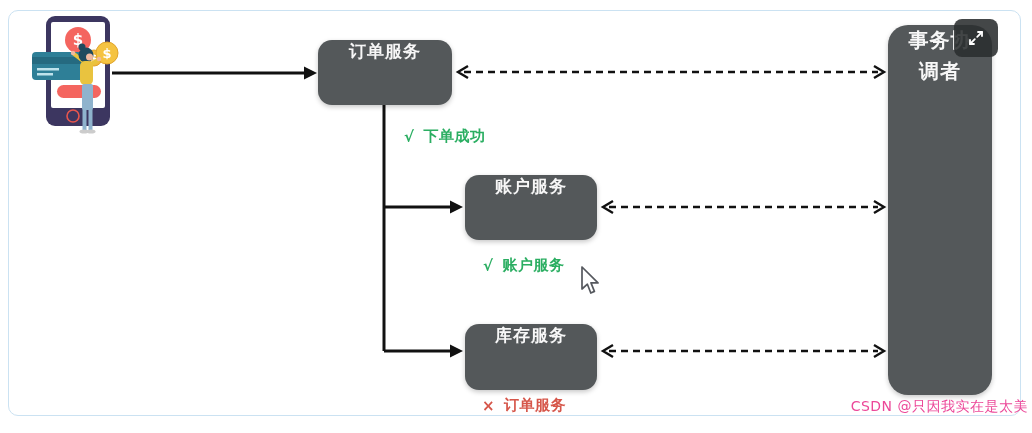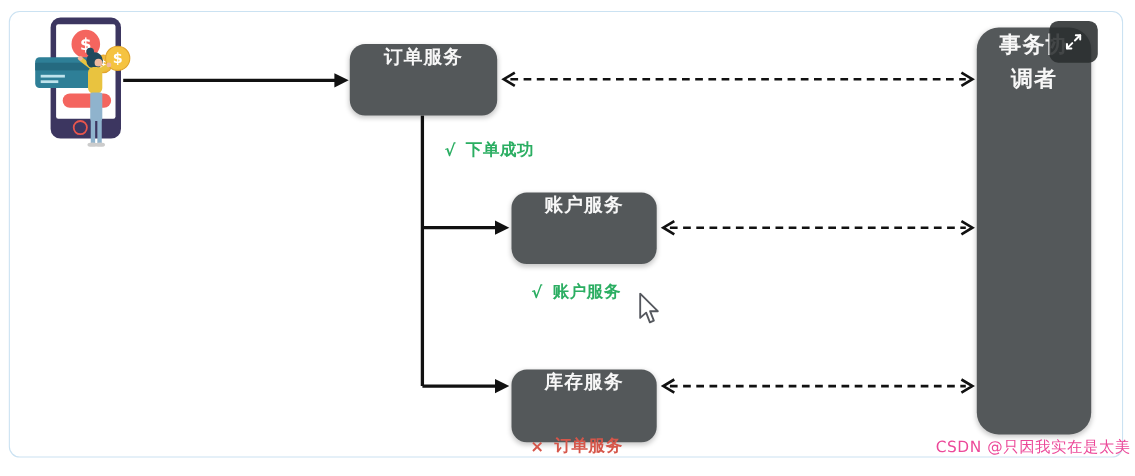--- a/index.html
+++ b/index.html
@@ -6,21 +6,21 @@
     font-family:"DejaVu Sans","Liberation Sans",sans-serif;}
   .stage{position:relative;width:1032px;height:433px;}
   .canvas-border{position:absolute;left:8px;top:10px;width:1013px;height:406px;
     border:1.5px solid #cbe2f2;border-radius:10px;background:#ffffff;box-sizing:border-box;}
   svg.connectors{position:absolute;left:0;top:0;width:1032px;height:433px;pointer-events:none;}
   .node{position:absolute;background:#54585a;color:#f7f7f7;display:flex;align-items:flex-start;
     justify-content:center;text-align:center;border-radius:14px;
     box-shadow:0 2px 5px rgba(0,0,0,0.22);font-size:17px;font-weight:600;letter-spacing:1px;}
   .node-order{left:318px;top:40px;width:134px;height:65px;}
   .node-account{left:465px;top:175px;width:132px;height:65px;}
-  .node-inventory{left:465px;top:336px;width:132px;height:66px;}
+  .node-inventory{left:465px;top:324px;width:132px;height:66px;}
   .node-coordinator{left:888px;top:25px;width:104px;height:370px;border-radius:20px;
     font-size:20px;line-height:1.55;}
   .annotation{position:absolute;font-size:15px;font-weight:600;letter-spacing:0.5px;
     display:flex;align-items:center;}
   .annotation .sym{margin-right:9px;font-weight:700;}
   .ann-success{color:#2bae62;}
   .ann-error{color:#d6564a;}
   .ann-order{left:404px;top:127px;}
   .ann-account{left:483px;top:256px;}
   .ann-inventory{left:482px;top:396px;}

